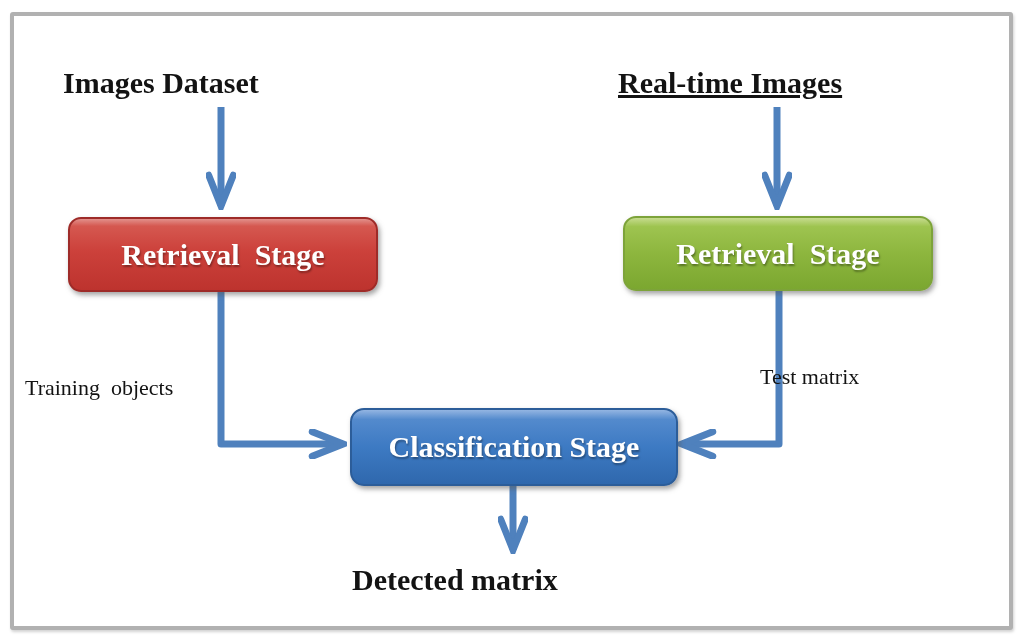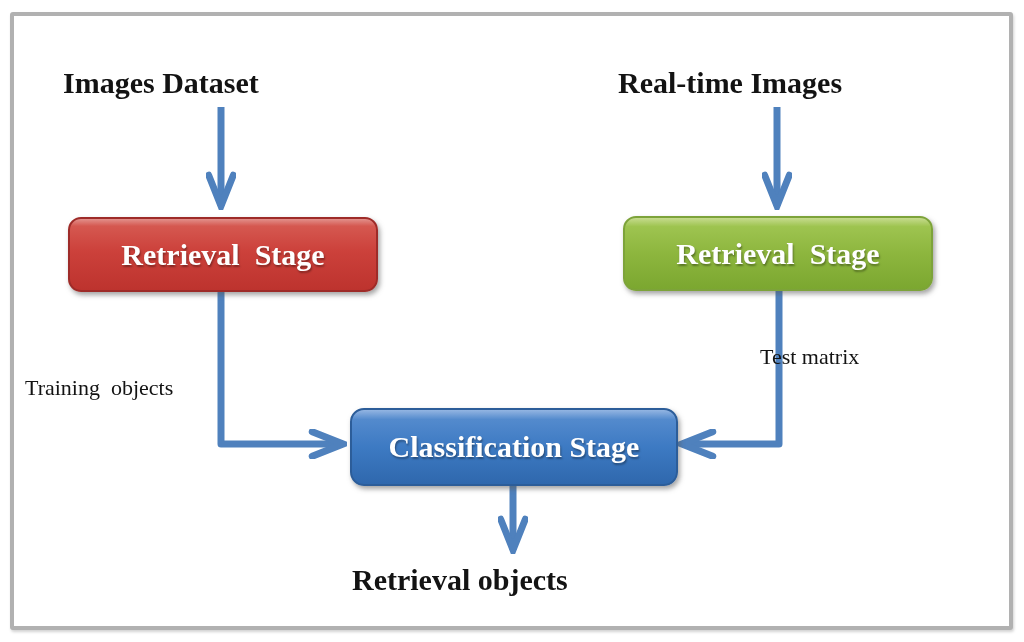--- a/index.html
+++ b/index.html
@@ -96,27 +96,27 @@
     </defs>
     <path class="shaft" d="M221,107 L221,206" marker-end="url(#vhead)"></path>
     <path class="shaft" d="M777,107 L777,206" marker-end="url(#vhead)"></path>
     <path class="shaft" d="M221,291 L221,444 L343,444" marker-end="url(#vhead)"></path>
     <path class="shaft" d="M779,291 L779,444 L682,444" marker-end="url(#vhead)"></path>
     <path class="shaft" d="M513,486 L513,550" marker-end="url(#vhead)"></path>
   </svg>
 
   <div class="label bold" style="left:63px;top:66px;width:320px;">Images Dataset</div>
 
-  <div class="label bold" style="left:618px;top:66px;width:320px;">Real-time Images</div>
+  <div class="label bold" style="left:618px;top:66px;width:320px;text-decoration:underline;">Real-time Images</div>
 
   <div class="label plain" style="left:25px;top:375px;width:200px;">Training  objects</div>
 
-  <div class="label plain" style="left:760px;top:344px;width:200px;font-family:Liberation Serif, serif;">Test matrix</div>
+  <div class="label plain" style="left:760px;top:364px;width:200px;font-family:Liberation Serif, serif;">Test matrix</div>
 
-  <div class="label bold" style="left:352px;top:563px;width:320px;">Retrieval objects</div>
+  <div class="label bold" style="left:352px;top:563px;width:320px;">Detected matrix</div>
 
   <div class="node node-red">
     <span>Retrieval  Stage</span>
   </div>
 
   <div class="node node-green">
     <span>Retrieval  Stage</span>
   </div>
 
   <div class="node node-blue">

